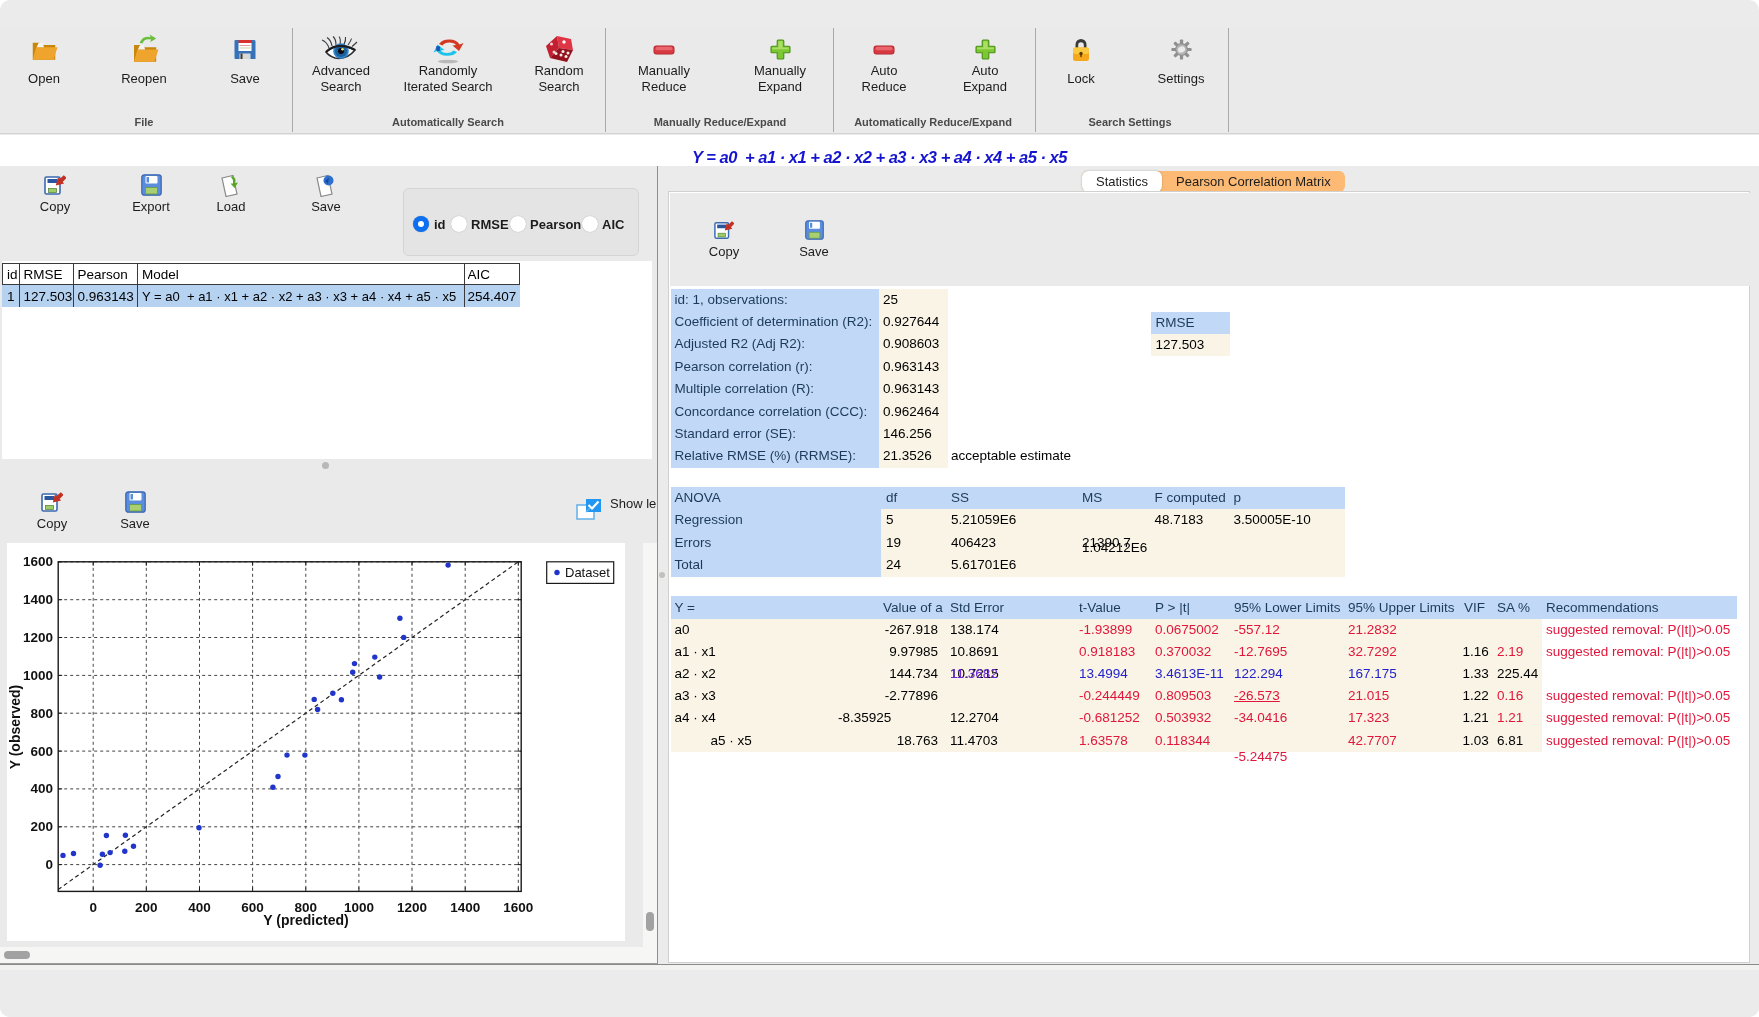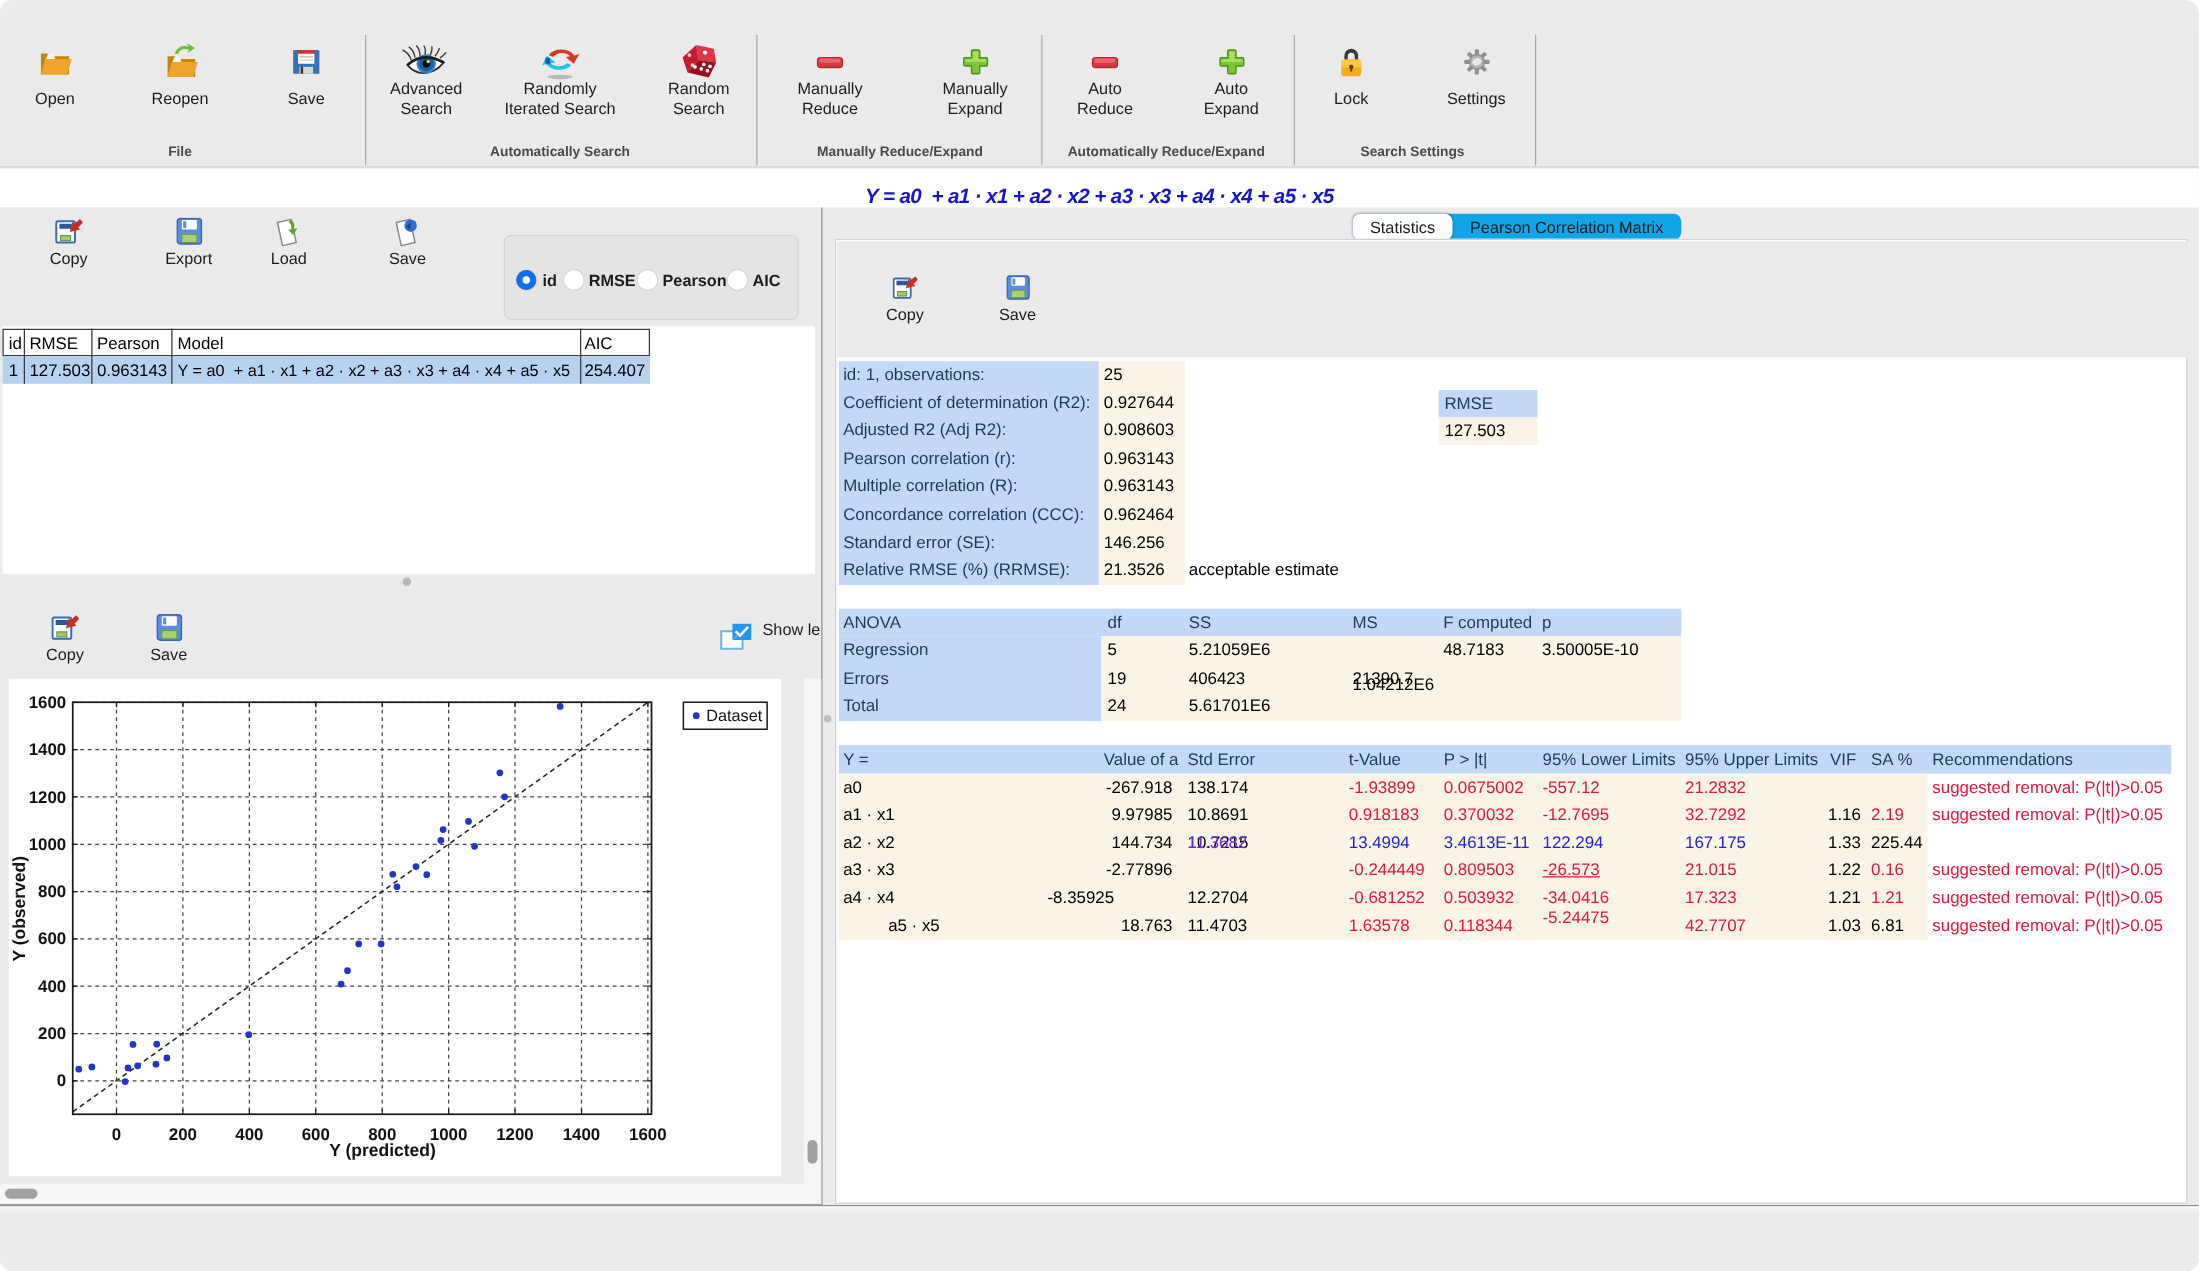--- a/index.html
+++ b/index.html
@@ -32,21 +32,21 @@
 .rlabel { position:absolute; font-size:13px; font-weight:bold; color:#1c1c1c; }
 
 #modeltable { position:absolute; left:2px; top:95px; width:650px; height:198px; background:#fff; }
 .mt-cell { position:absolute; font-size:13.5px; color:#000; line-height:21px; white-space:nowrap; overflow:hidden; }
 
 #chartdrop { position:absolute; left:207px; top:323px; width:353px; height:22px; background:#fff; border:1px solid #c9c9c7; border-radius:5px; font-size:14px; color:#000; line-height:20px; padding-left:10px; }
 #chartdrop .chev { position:absolute; right:2px; top:1.5px; width:17px; height:17px; background:#3b7ff5; border-radius:4px; }
 #chartarea { position:absolute; left:7px; top:377px; width:618px; height:398px; background:#fff; }
 
 #rightpanel { position:absolute; left:668px; top:191px; width:1082px; height:772px; background:#fff; border:1px solid #d0d0ce; }
-#tabs { position:absolute; left:1082px; top:171px; height:21px; background:#0ea5e9; border-radius:6px; display:flex; }
+#tabs { position:absolute; left:1082px; top:171px; height:21px; background:#fdba74; border-radius:6px; display:flex; }
 .tab { font-size:13px; color:#1c1c1c; padding:0 14px; line-height:21px; }
 .tab.active { background:#fff; border-radius:6px; box-shadow:0 0 2px rgba(0,0,0,.3); }
 #rtoolbar { position:absolute; left:1px; top:1px; width:1080px; height:93px; background:#eaeaea; }
 .strow { position:absolute; font-size:13.5px; white-space:nowrap; }
 .bluebg { background:#c1d8f6; }
 .creambg { background:#f9f4e6; }
 .redtx { color:#e2163a; }
 .bluetx { color:#2222cc; }
 .blktx { color:#000; }
 
@@ -574,21 +574,21 @@
     <div class="strow redtx" style="left:565px; top:515.4px; height:22.1px; line-height:22.1px;">-34.0416</div>
     <div class="strow redtx" style="left:679px; top:515.4px; height:22.1px; line-height:22.1px;">17.323</div>
     <div class="strow" style="left:779.7px; top:515.4px; width:40px; height:22.1px; line-height:22.1px; color:#000; text-align:right;">1.21</div>
     <div class="strow redtx" style="left:827.9px; top:515.4px; height:22.1px; line-height:22.1px;">1.21</div>
     <div class="strow redtx" style="left:876.9px; top:515.4px; height:22.1px; line-height:22.1px;">suggested removal: P(|t|)&gt;0.05</div>
     <div class="strow" style="left:5.5px; top:537.5px; height:22.1px; line-height:22.1px; color:#000;margin-left:36px;">a5 · x5</div>
     <div class="strow" style="left:169px; top:537.5px; width:100px; height:22.1px; line-height:22.1px; color:#000; text-align:right;">18.763</div>
     <div class="strow" style="left:281px; top:537.5px; height:22.1px; line-height:22.1px; color:#000;">11.4703</div>
     <div class="strow redtx" style="left:410px; top:537.5px; height:22.1px; line-height:22.1px;">1.63578</div>
     <div class="strow redtx" style="left:486px; top:537.5px; height:22.1px; line-height:22.1px;">0.118344</div>
-    <div class="strow redtx" style="left:565px; top:531px; height:22.1px; line-height:22.1px;">-5.24475</div>
+    <div class="strow redtx" style="left:565px; top:554px; height:22.1px; line-height:22.1px;">-5.24475</div>
     <div class="strow redtx" style="left:679px; top:537.5px; height:22.1px; line-height:22.1px;">42.7707</div>
     <div class="strow" style="left:779.7px; top:537.5px; width:40px; height:22.1px; line-height:22.1px; color:#000; text-align:right;">1.03</div>
     <div class="strow blktx" style="left:827.9px; top:537.5px; height:22.1px; line-height:22.1px;">6.81</div>
     <div class="strow redtx" style="left:876.9px; top:537.5px; height:22.1px; line-height:22.1px;">suggested removal: P(|t|)&gt;0.05</div>
   </div>
   <div class="abs" style="left:0; top:963.5px; width:1759px; height:1.5px; background:#8a8a88;"></div>
   <div class="abs" style="left:0; top:965px; width:1759px; height:5px; background:#f2f2f0;"></div>
   <div id="statusbar"></div>
 </div>
 

